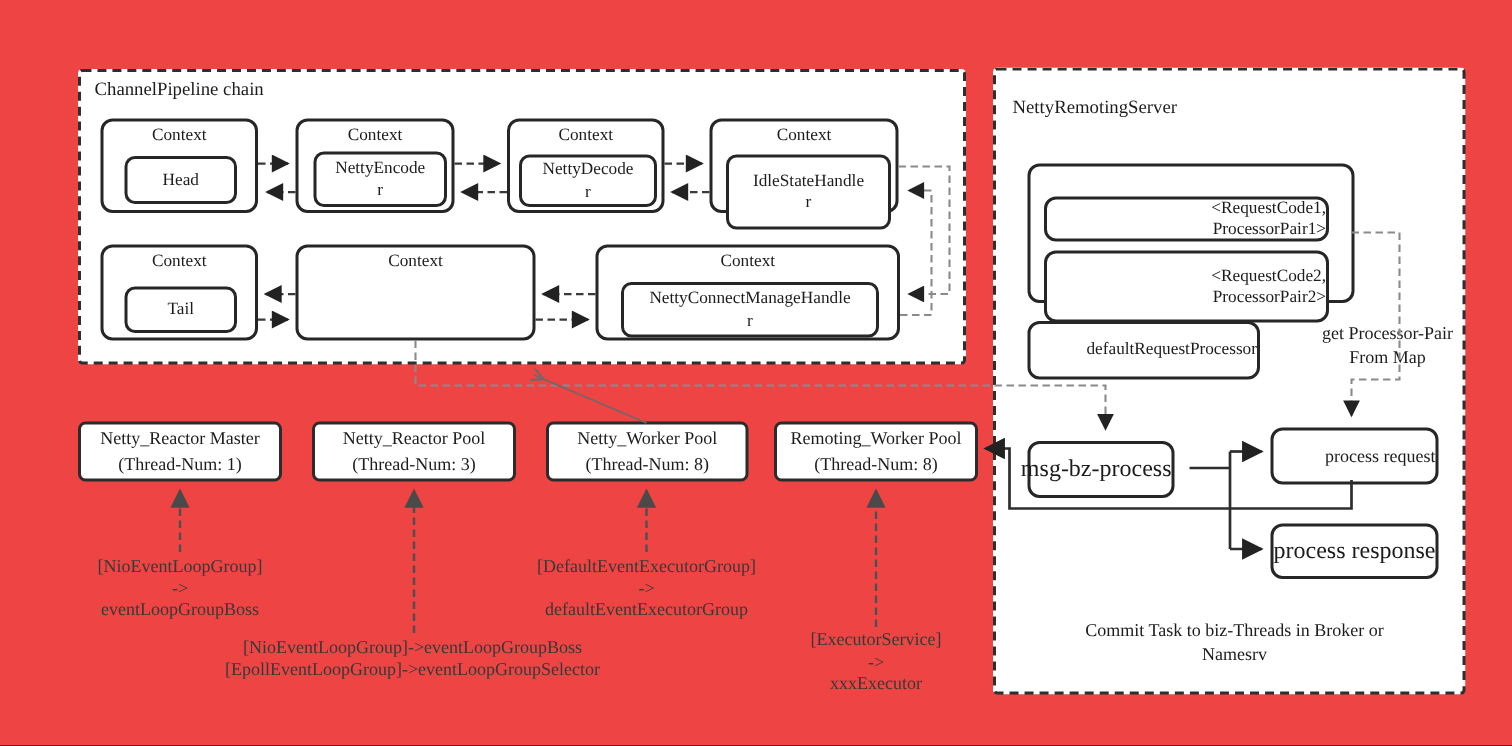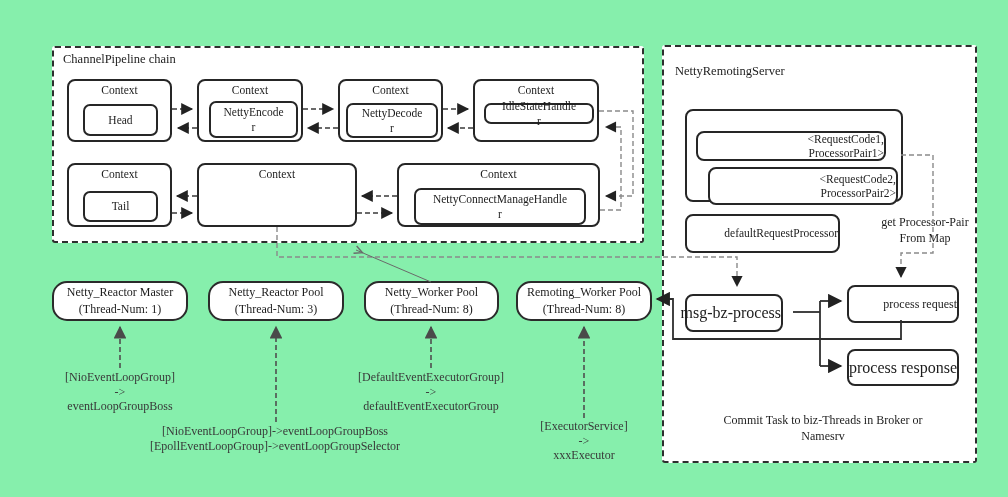--- a/index.html
+++ b/index.html
@@ -1,39 +1,39 @@
 <!DOCTYPE html>
 <html><head>
 <meta charset="utf-8">
 <style>
   * { margin:0; padding:0; box-sizing:border-box; }
   html,body { background:#000; }
   #canvas {
     position:relative; width:1008px; height:497px; overflow:hidden;
-    background:#86efac; font-family:"Liberation Serif", serif; color:#1c1c1c;
+    background:#ef4444; font-family:"Liberation Serif", serif; color:#1c1c1c;
   }
   
   .dashed-box {
     position:absolute; background:#fff; border:2px dashed #2e2e2e; border-radius:3px;
   }
   .big-title { font-size:12.5px; color:#1c1c1c; }
   
   .ctx {
     position:absolute; background:#fff; border:2px solid #262626; border-radius:8px;
   }
   .ctx-title { text-align:center; font-size:11.5px; margin-top:3px; }
   .handler {
     position:absolute; background:#fff; border:2px solid #262626; border-radius:7px;
     display:flex; flex-direction:column; align-items:center; justify-content:center;
     font-size:11.5px; line-height:1.25; text-align:center;
   }
   .handler span { display:block; white-space:nowrap; }
   
   .pool {
-    position:absolute; background:#fff; border:2px solid #2b2b2b; border-radius:15px;
+    position:absolute; background:#fff; border:2px solid #2b2b2b; border-radius:5px;
     display:flex; flex-direction:column; align-items:center; justify-content:center;
     font-size:12px; line-height:1.4; text-align:center;
   }
   .pool span { display:block; white-space:nowrap; }
   
   .rbox {
     position:absolute; background:#fff; border:2px solid #262626; border-radius:8px;
     display:flex; flex-direction:column; align-items:flex-end; justify-content:center;
     font-size:11.5px; line-height:1.25; text-align:center;
   }
@@ -78,21 +78,21 @@
   <div class="ctx layer" style="left:338px; top:79px; width:105px; height:63px;">
     <div class="ctx-title">Context</div>
     <div class="handler" style="left:6px; top:22px; width:92px; height:35px;">
       <span>NettyDecode</span>
       <span>r</span>
     </div>
   </div>
 
   <div class="ctx layer" style="left:473px; top:79px; width:126px; height:63px;">
     <div class="ctx-title">Context</div>
-    <div class="handler" style="left:9px; top:22px; width:110px; height:21px;">
+    <div class="handler" style="left:9px; top:22px; width:110px; height:50px;">
       <span>IdleStateHandle</span>
       <span>r</span>
     </div>
   </div>
 
   <div class="ctx layer" style="left:67px; top:163px; width:105px; height:64px;">
     <div class="ctx-title">Context</div>
     <div class="handler" style="left:14px; top:26px; width:75px; height:31px;">
       <span>Tail</span>
     </div>
@@ -148,21 +148,21 @@
   </div>
 
   <div class="dashed-box layer" style="left:662px; top:45px; width:315px; height:418px;">
     <div class="big-title" style="position:absolute; left:11px; top:17px;">NettyRemotingServer</div>
 
     <div class="rbox" style="left:21px; top:62px; width:218px; height:93px; justify-content:flex-start; align-items:stretch;">
       <div class="rbox" style="left:9px; top:20px; width:190px; height:30px;">
         <span>&lt;RequestCode1,</span>
         <span>ProcessorPair1&gt;</span>
       </div>
-      <div class="rbox" style="left:9px; top:56px; width:190px; height:38px;margin-left:12px;">
+      <div class="rbox" style="left:9px; top:56px; width:190px; height:48px;">
         <span>&lt;RequestCode2,</span>
         <span>ProcessorPair2&gt;</span>
       </div>
     </div>
 
     <div class="rbox" style="left:21px; top:167px; width:155px; height:39px;">
       <span>defaultRequestProcessor</span>
     </div>
 
     <div class="note-dark" style="left:195px; top:168px; width:132px;">

